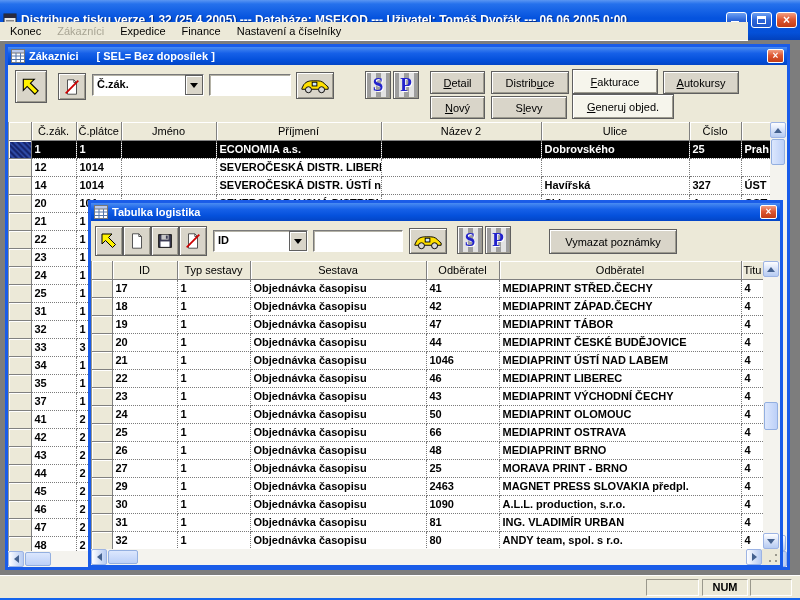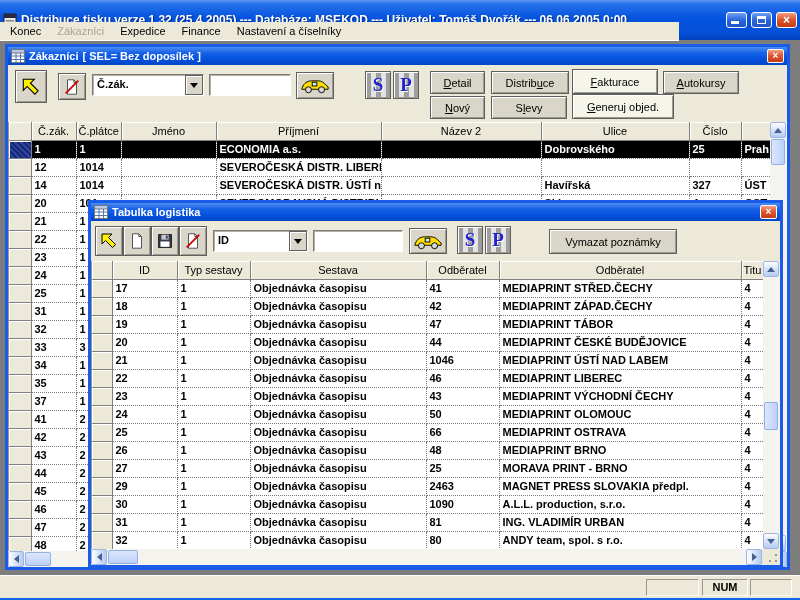--- a/index.html
+++ b/index.html
@@ -15,37 +15,37 @@
     text-shadow:1px 1px 1px rgba(0,0,30,.5); }
   .cap-btn { width:21px; height:16px; border-radius:3px; border:1px solid #fff;
     background:linear-gradient(180deg,#6DA1F4,#2C66D9 50%,#1F55C8); position:relative; flex:0 0 auto; }
   .cap-btn.close { background:linear-gradient(180deg,#F2A084,#DE5833 45%,#C23C16); }
   .glyph-min { position:absolute; left:4px; bottom:3px; width:8px; height:3px; background:#fff; }
   .glyph-restore { position:absolute; left:5px; top:3px; width:9px; height:8px; border:1px solid #fff; border-top:3px solid #fff; background:transparent; }
   .glyph-x { position:absolute; left:0; top:0; width:100%; height:100%; color:#fff; font-weight:bold;
     font-size:12px; line-height:14px; text-align:center; }
   .glyph-x::before { content:"×"; }
 
-  .menubar { position:absolute; left:0; top:22px; width:679px; height:19px; background:#ECE9D8;
+  .menubar { position:absolute; left:0; top:22px; width:748px; height:19px; background:#ECE9D8;
     border-bottom:1px solid #fff; display:flex; align-items:center; padding-left:2px; }
   .menu-item { padding:2px 8px; color:#000; }
   .menu-item.disabled { color:#A8A594; }
 
   .statusbar { position:absolute; left:0; top:575px; width:800px; height:23px; background:#ECE9D8;
     border-top:1px solid #fff; }
   .status-panel { position:absolute; top:3px; height:17px; border:1px solid;
     border-color:#9a988c #fff #fff #9a988c; background:#ECE9D8; text-align:center;
     font-weight:bold; line-height:15px; }
   .bottom-border { position:absolute; left:0; top:598px; width:800px; height:2px; background:#1464EC; }
 
   
   .window { position:absolute; border:3px solid #1A5CE8; background:#ECE9D8; }
   .titlebar { height:18px; background:linear-gradient(180deg,#4A8CF2 0%,#1660E8 35%,#0551DC 70%,#0345C6 100%);
     display:flex; align-items:center; color:#fff; font-weight:bold; font-size:11px; padding:0 3px; gap:4px; }
-  .titlebar .sel-label { }
+  .titlebar .sel-label { margin-left:14px; }
   .close-sm { margin-left:auto; width:17px; height:14px; border-radius:2px; border:1px solid #fff;
     background:linear-gradient(180deg,#F2A084,#DE5833 45%,#C23C16); position:relative; flex:0 0 auto; }
   .close-sm .glyph-x { font-size:10px; line-height:12px; }
   .win-icon { width:14px; height:14px; flex:0 0 auto; }
 
   .toolbar { position:relative; background:#ECE9D8; }
   .tool-btn { position:absolute; background:#D9D5C9; border:1px solid #5f5f5f;
     box-shadow: inset 1px 1px 0 #fff, inset -1px -1px 0 #9c9a8e;
     display:flex; align-items:center; justify-content:center; }
   .tool-btn svg { display:block; }

